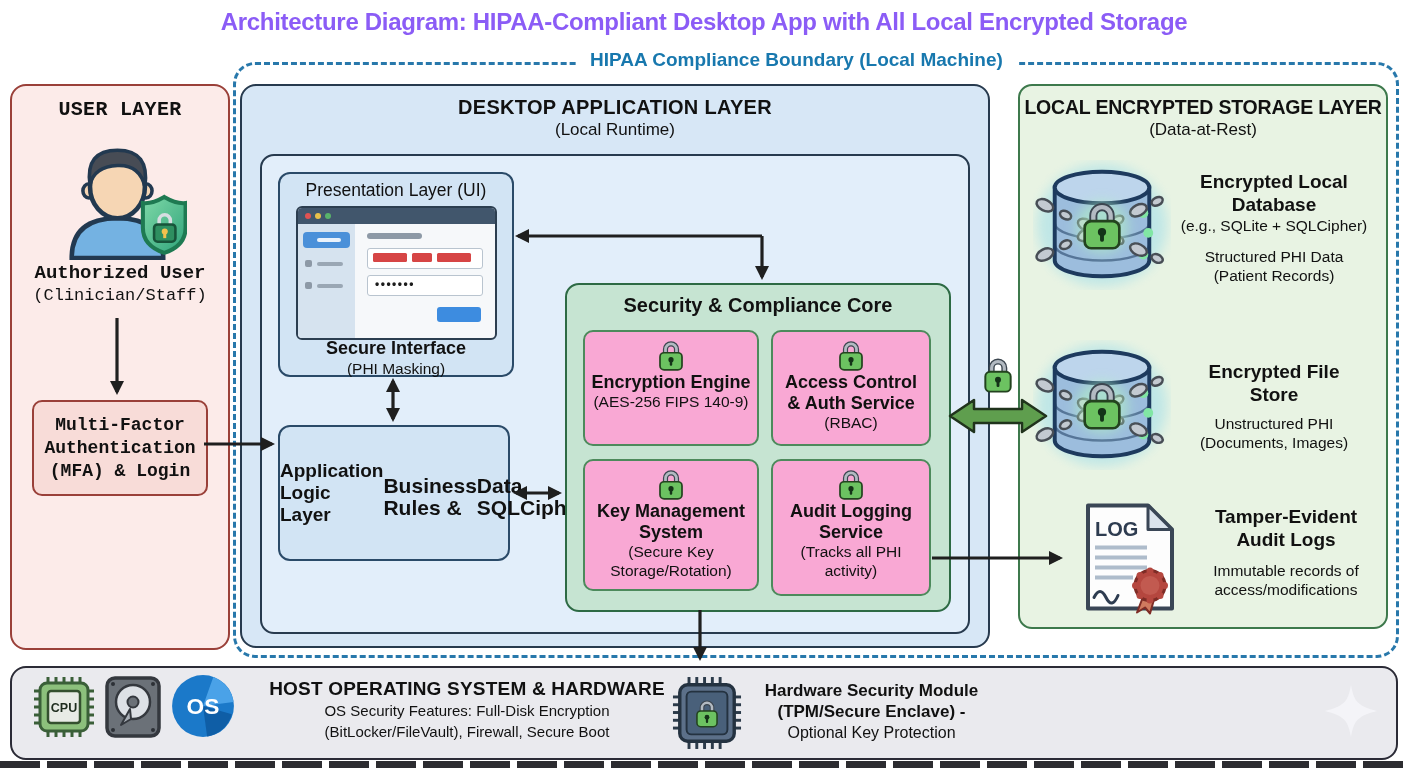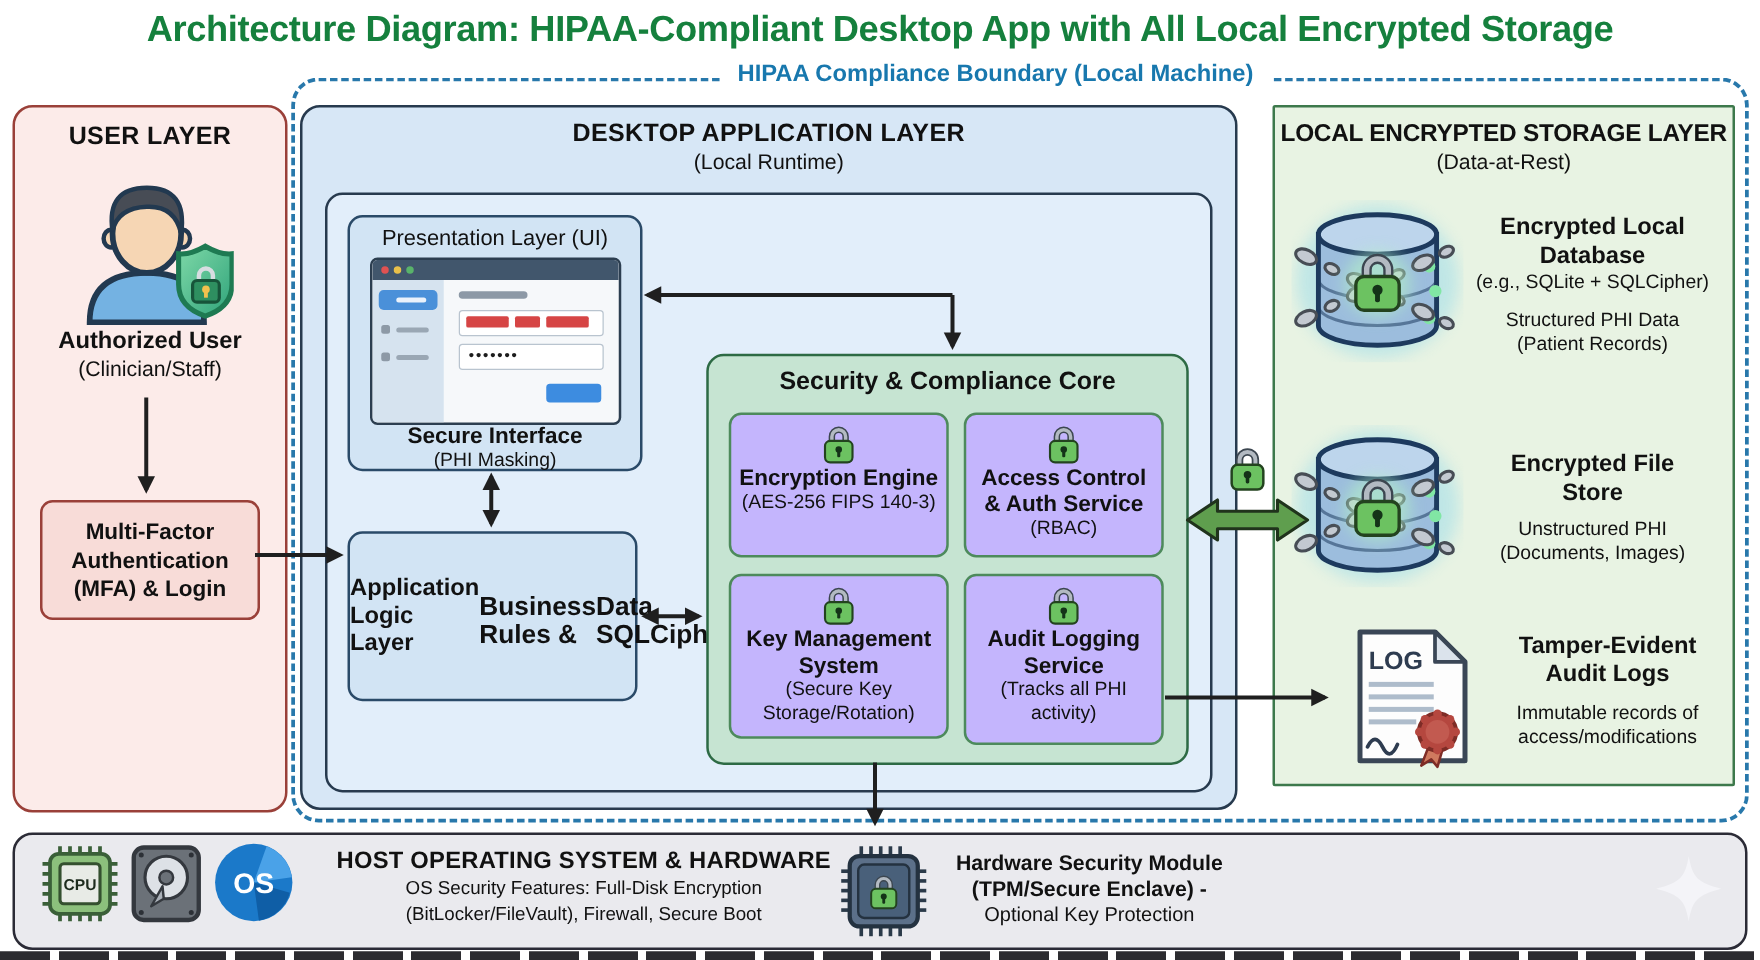--- a/index.html
+++ b/index.html
@@ -1,28 +1,28 @@
 <!DOCTYPE html>
 <html><head>
 <meta charset="utf-8">
 <style>
   html,body{margin:0;padding:0;background:#fff;}
   #root{position:relative;width:1408px;height:768px;background:#ffffff;overflow:hidden;
         font-family:"Liberation Sans", sans-serif;color:#111;}
   .abs{position:absolute;}
   .txt-c{text-align:center;}
 
-  .page-title{left:0;right:0;top:8px;font-size:29px;font-weight:bold;letter-spacing:-0.3px;color:#15803d;}
+  .page-title{left:0;right:0;top:8px;font-size:24px;font-weight:bold;letter-spacing:-0.3px;color:#8b5cf6;}
 
   
   .boundary{left:233px;top:62px;width:1160px;height:590px;border:3px dashed #2878ab;border-radius:22px;}
   .boundary-label{top:-16px;left:340px;background:#ffffff;padding:0 14px;font-size:19px;font-weight:bold;color:#1878ae;white-space:nowrap;}
 
   
-  .user-layer{left:10px;top:84px;width:216px;height:562px;background:#fcebe9;border:2.5px solid #9a4039;border-radius:16px;}
+  .user-layer{left:10px;top:84px;width:216px;height:562px;background:#fcebe9;border:2.5px solid #9a4039;border-radius:16px;font-family:Liberation Mono, monospace;}
   .user-layer-title{left:0;width:100%;top:12px;font-size:20px;font-weight:bold;letter-spacing:.3px;}
   .user-name{left:0;width:100%;top:176px;font-size:19px;font-weight:bold;}
   .user-sub{left:0;width:100%;top:200px;font-size:17px;}
   .mfa-box{left:20px;top:314px;width:172px;height:92px;background:#f8dcd8;border:2px solid #9a4039;border-radius:10px;
            display:flex;flex-direction:column;align-items:center;justify-content:center;}
   .mfa-box div{font-size:18px;font-weight:bold;line-height:23px;}
 
   
   .desktop-layer{left:240px;top:84px;width:746px;height:560px;background:#d7e7f6;border:2.5px solid #273a4e;border-radius:16px;}
   .desktop-title{left:0;width:100%;top:10px;font-size:20px;font-weight:bold;letter-spacing:.3px;}
@@ -51,28 +51,28 @@
 
   .logic-box{left:278px;top:425px;width:232px;height:136px;background:#d2e4f4;border:2px solid #2a4a68;border-radius:12px;
              display:flex;align-items:center;padding-top:8px;box-sizing:border-box;}
   .logic-title{font-size:19px;font-weight:bold;margin-bottom:8px;}
   .logic-bold{font-size:21px;font-weight:bold;line-height:22px;}
   .logic-sub{font-size:15.5px;line-height:19px;}
 
   
   .sec-core{left:565px;top:283px;width:382px;height:325px;background:#c6e4d2;border:2.5px solid #2d6a44;border-radius:14px;}
   .sec-title{left:0;width:100%;top:9px;font-size:20px;font-weight:bold;}
-  .module{background:#c4b5fd;border:2px solid #4d8a5c;border-radius:10px;display:flex;flex-direction:column;align-items:center;
+  .module{background:#f9a8d4;border:2px solid #4d8a5c;border-radius:10px;display:flex;flex-direction:column;align-items:center;
           padding-top:7px;box-sizing:border-box;}
   .mod-lock{width:28px;height:33px;flex:0 0 auto;}
   .mod-bold{font-size:18px;font-weight:bold;line-height:21px;}
   .mod-sub{font-size:15.5px;line-height:18.5px;}
 
   
-  .storage-layer{left:1018px;top:84px;width:366px;height:541px;background:#e8f3e3;border:2.5px solid #3d794c;border-radius:2px;}
+  .storage-layer{left:1018px;top:84px;width:366px;height:541px;background:#e8f3e3;border:2.5px solid #3d794c;border-radius:14px;}
   .storage-title{left:0;width:100%;top:10px;font-size:19.5px;font-weight:bold;letter-spacing:-0.2px;}
   .storage-sub{left:0;width:100%;top:34px;font-size:17px;}
   .st-bold{font-size:19px;font-weight:bold;line-height:23px;}
   .st-sub{font-size:15.5px;line-height:19px;}
   .st-text{display:flex;flex-direction:column;align-items:center;text-align:center;}
 
   
   .host-bar{left:10px;top:666px;width:1384px;height:90px;background:#eaeaee;border:2.5px solid #2b2b36;border-radius:16px;}
   .host-text{left:245px;top:10px;width:420px;text-align:center;}
   .host-title{font-size:19px;font-weight:bold;letter-spacing:.2px;}
@@ -212,21 +212,21 @@
   </div>
 
   <div class="abs sec-core">
     <div class="abs sec-title txt-c">Security &amp; Compliance Core</div>
   </div>
   <div class="abs module" style="left:583px;top:330px;width:176px;height:116px">
     <svg class="mod-lock">
         <use href="#lock"></use>
       </svg>
     <div class="mod-bold">Encryption Engine</div>
-    <div class="mod-sub">(AES-256 FIPS 140-3)</div>
+    <div class="mod-sub">(AES-256 FIPS 140-9)</div>
   </div>
   <div class="abs module" style="left:771px;top:330px;width:160px;height:116px">
     <svg class="mod-lock">
         <use href="#lock"></use>
       </svg>
     <div class="mod-bold">Access Control</div>
     <div class="mod-bold">&amp; Auth Service</div>
     <div class="mod-sub">(RBAC)</div>
   </div>
   <div class="abs module" style="left:583px;top:459px;width:176px;height:132px">

